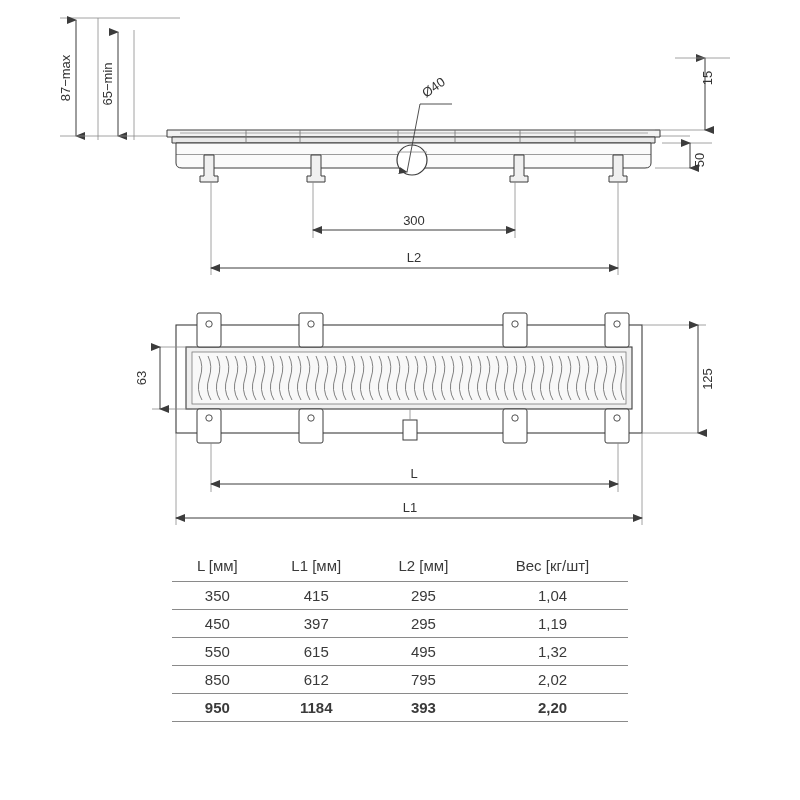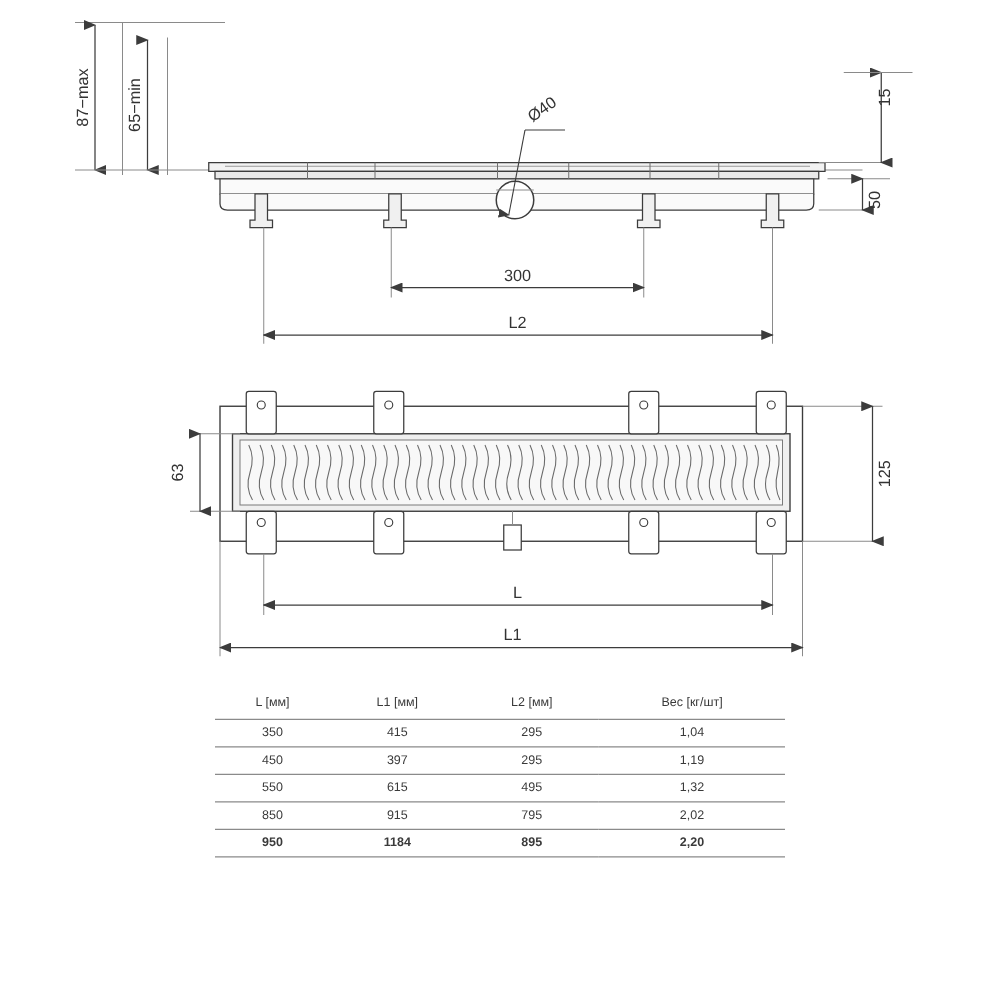--- a/index.html
+++ b/index.html
@@ -32,21 +32,21 @@
     font-size: 13px;
     fill: #333333;
   }
   
   #spec-table {
     position: absolute;
     left: 172px;
     top: 552px;
     width: 456px;
     border-collapse: collapse;
-    font-size: 10px;
+    font-size: 15px;
     color: #3a3a3a;
   }
   #spec-table th {
     font-weight: normal;
     padding: 5px 4px 7px 4px;
     text-align: center;
     border-bottom: 1px solid #8a8a8a;
   }
   #spec-table td {
     padding: 5px 4px;
@@ -314,26 +314,26 @@
         <td>1,19</td>
       </tr>
       <tr>
         <td>550</td>
         <td>615</td>
         <td>495</td>
         <td>1,32</td>
       </tr>
       <tr>
         <td>850</td>
-        <td>915</td>
+        <td>612</td>
         <td>795</td>
         <td>2,02</td>
       </tr>
       <tr>
         <td>950</td>
         <td>1184</td>
-        <td>895</td>
+        <td>393</td>
         <td>2,20</td>
       </tr>
     </tbody>
   </table>
 
 </div>
 
 </body></html>

